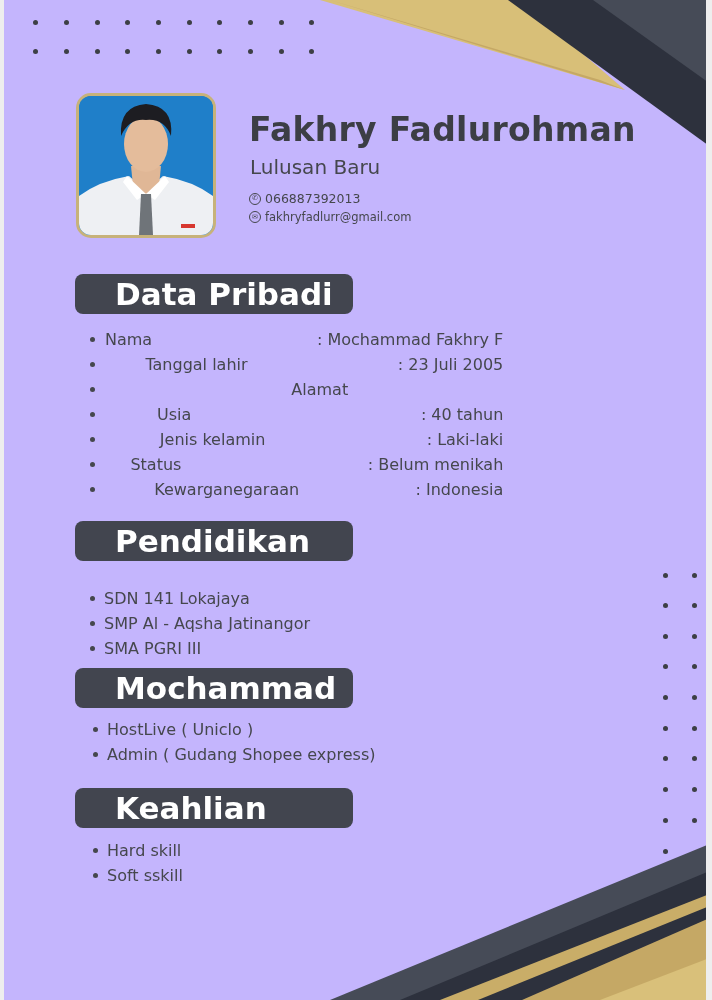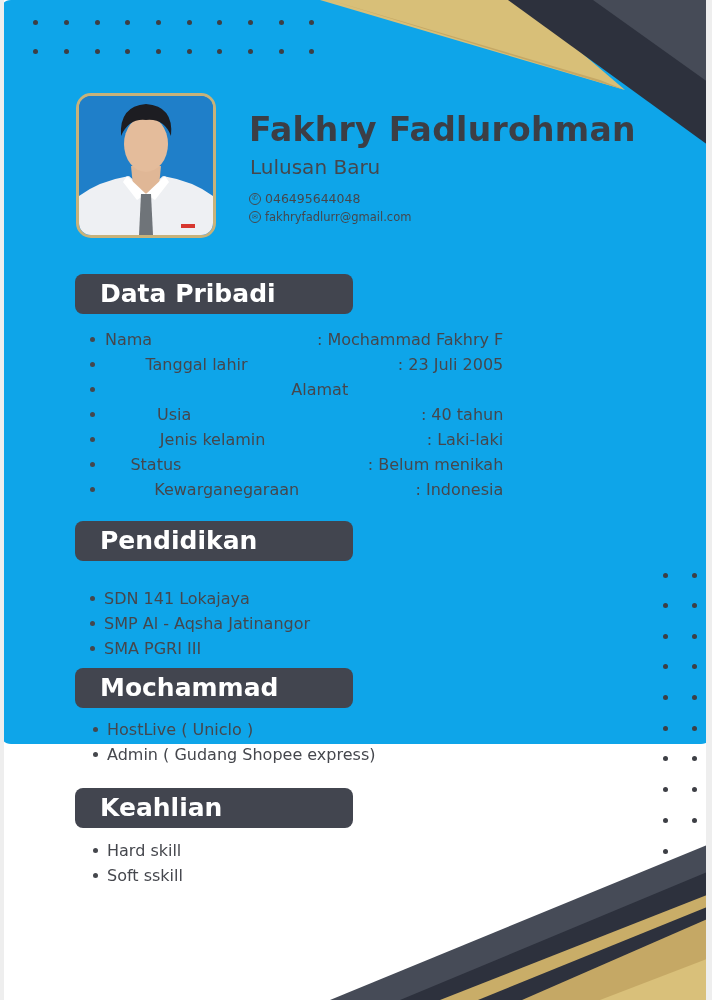--- a/index.html
+++ b/index.html
@@ -1,33 +1,33 @@
 <!DOCTYPE html>
 <html><head>
 <meta charset="utf-8">
 <style>
   html, body { margin:0; padding:0; }
   body { width:712px; height:1000px; position:relative; overflow:hidden; background:#ffffff; font-family:"DejaVu Sans", sans-serif; }
-  .page { position:absolute; left:0; top:0; width:712px; height:744px; background:#0ea5e9;border-radius:11px; }
+  .page { position:absolute; left:0; top:0; width:712px; height:1000px; background:#c4b5fd; }
   .edge-left { position:absolute; left:0; top:0; width:4px; height:1000px; background:#eeeeee; }
   .edge-right { position:absolute; right:0; top:0; width:6px; height:1000px; background:#eeeeee; }
   svg.deco { position:absolute; left:0; top:0; width:712px; height:1000px; }
   .dot { position:absolute; width:5px; height:5px; border-radius:50%; background:#3d3f45; }
 
   .photo { position:absolute; left:76px; top:93px; width:134px; height:139px; border:3px solid #c7b27a; border-radius:15px; overflow:hidden; background:#1f7fc9; }
   .photo svg { display:block; width:100%; height:100%; }
 
   .name { position:absolute; left:249px; top:110px; font-size:33px; font-weight:bold; color:#3c3e45; letter-spacing:0.3px; white-space:nowrap; }
   .role { position:absolute; left:250px; top:155px; font-size:20px; color:#45474d; white-space:nowrap; }
   .contact { position:absolute; left:249px; font-size:12.5px; color:#45474d; display:flex; align-items:center; gap:4px; white-space:nowrap; }
   .contact .ic { width:12px; height:12px; border:1.3px solid #45474d; border-radius:50%; box-sizing:border-box; display:inline-flex; align-items:center; justify-content:center; font-size:7px; line-height:1; }
   .contact.phone { top:191px; }
   .contact.mail { top:210px; font-size:11.5px; }
 
-  .sec-head { position:absolute; left:75px; width:278px; height:40px; background:#42454f; border-radius:8px; color:#ffffff; font-weight:bold; font-size:25px; box-sizing:border-box; padding-left:25px; line-height:40px; white-space:nowrap; }
+  .sec-head { position:absolute; left:75px; width:278px; height:40px; background:#42454f; border-radius:8px; color:#ffffff; font-weight:bold; font-size:31px; box-sizing:border-box; padding-left:40px; line-height:40px; white-space:nowrap; }
 
   .list { position:absolute; left:90px; margin:0; padding:0; list-style:none; font-size:16px; color:#45474d; }
   .list li { height:25px; line-height:25px; white-space:nowrap; display:flex; align-items:center; }
   .list li .bullet { width:5px; height:5px; border-radius:50%; background:#45474d; margin-right:9px; flex-shrink:0; }
 
   .kv { position:absolute; left:90px; top:327px; font-size:16px; color:#45474d; }
   .kv .row { height:25px; line-height:25px; display:flex; align-items:center; white-space:nowrap;justify-content:space-between; }
   .kv .row .bullet { width:5px; height:5px; border-radius:50%; background:#45474d; margin-right:10px; flex-shrink:0; }
   .kv .row .k { width:212px; }
 </style>
@@ -118,21 +118,21 @@
 
       <rect x="102" y="128" width="14" height="4" fill="#d7372f"></rect>
     </svg>
   </div>
 
   <div class="name">Fakhry Fadlurohman</div>
   <div class="role">Lulusan Baru</div>
 
   <div class="contact phone">
     <span class="ic">✆</span>
-    <span>046495644048</span>
+    <span>066887392013</span>
   </div>
   <div class="contact mail">
     <span class="ic">✉</span>
     <span>fakhryfadlurr@gmail.com</span>
   </div>
 
   <div class="sec-head" style="top:274px">Data Pribadi</div>
   <div class="kv">
     <div class="row">
         <span class="bullet"></span>

